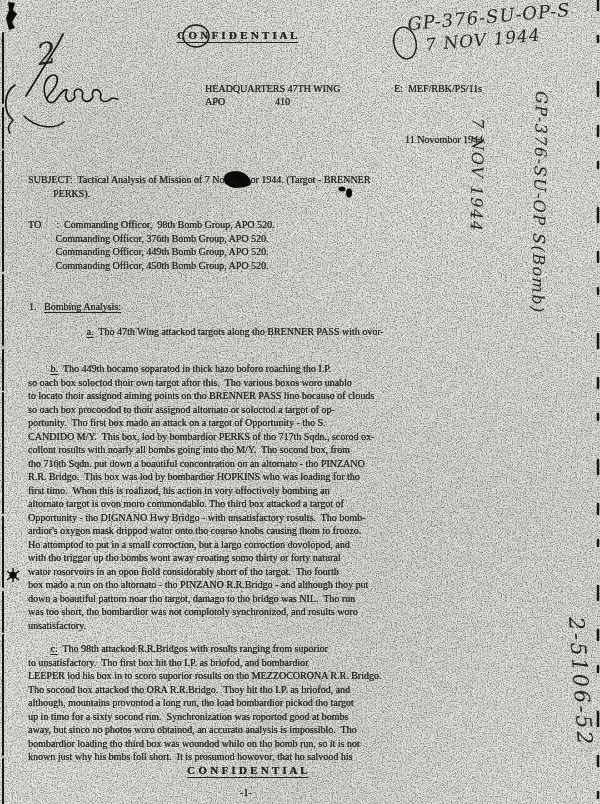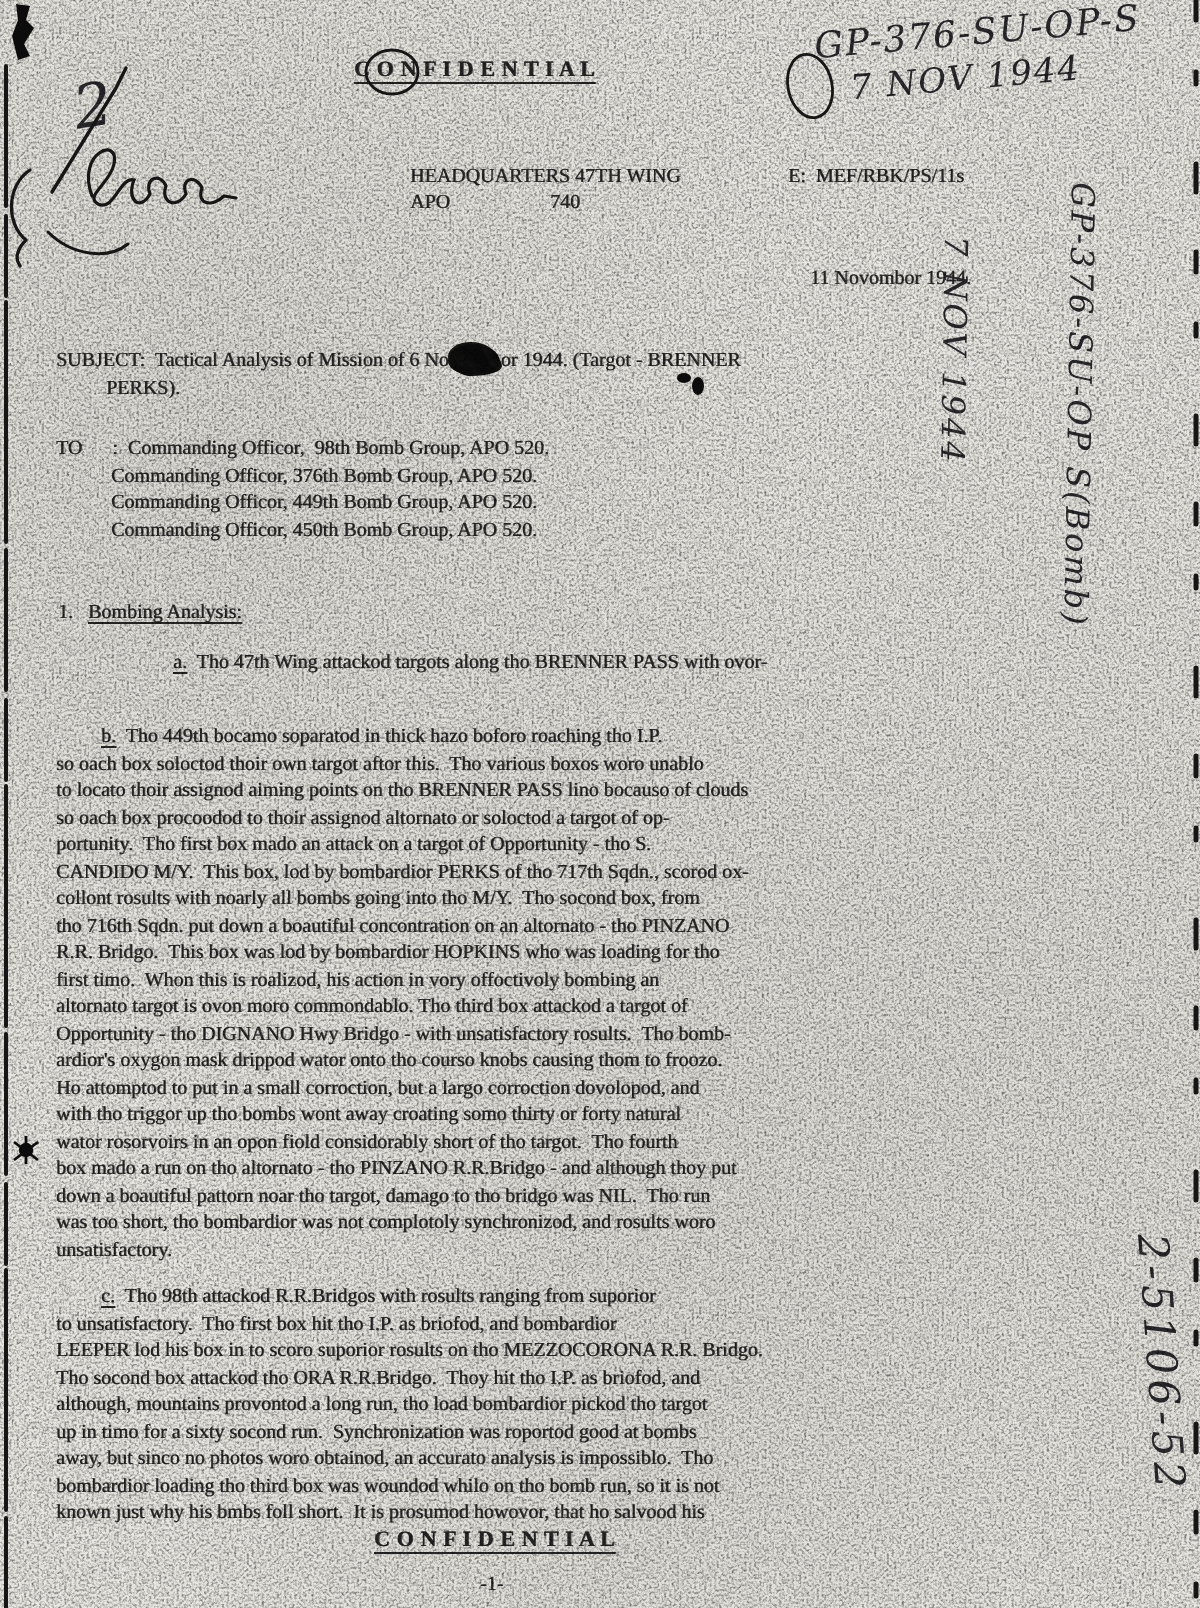--- a/index.html
+++ b/index.html
@@ -43,24 +43,24 @@
 </style>
 </head>
 <body>
 
 <div class="page">
 
   <div class="abs tw conf" style="left:177px;top:29px;font-size:11px;">C O N F I D E N T I A L</div>
 
   <div class="abs tw" style="left:205px;top:83px;">HEADQUARTERS 47TH WING</div>
   <div class="abs tw" style="left:394px;top:83px;">E:  MEF/RBK/PS/11s</div>
-  <div class="abs tw" style="left:205px;top:96px;">APO                    740</div>
+  <div class="abs tw" style="left:205px;top:96px;">APO                    410</div>
   <div class="abs tw" style="left:405px;top:134px;">11 Novombor 1944.</div>
 
-  <div class="abs tw para" style="left:28px;top:172px;"><div class="tline"><span>SUBJECT:  Tactical Analysis of Mission of 6 No</span><span class="blot"></span><span>or 1944. (Targot - BRENNER</span></div><div class="tline"><span>          PERKS).</span></div></div>
+  <div class="abs tw para" style="left:28px;top:172px;"><div class="tline"><span>SUBJECT:  Tactical Analysis of Mission of 7 No</span><span class="blot"></span><span>or 1944. (Targot - BRENNER</span></div><div class="tline"><span>          PERKS).</span></div></div>
 
   <div class="abs tw para" style="left:28px;top:218px;"><div class="tline"><span>TO      :  Commanding Officor,  98th Bomb Group, APO 520.</span></div><div class="tline"><span>           Commanding Officor, 376th Bomb Group, APO 520.</span></div><div class="tline"><span>           Commanding Officor, 449th Bomb Group, APO 520.</span></div><div class="tline"><span>           Commanding Officor, 450th Bomb Group, APO 520.</span></div></div>
 
   <div class="abs tw para" style="left:14px;top:300px;"><div class="tline"><span>      1.   </span><span class="ul">Bombing Analysis:</span></div></div>
 
   <div class="abs tw para" style="left:28px;top:325px;margin-left:36px;"><div class="tline"><span>         </span><span class="ul">a.</span><span>  Tho 47th Wing attackod targots along tho BRENNER PASS with ovor-</span></div></div>
 
   <div class="abs tw para" style="left:28px;top:362px;"><div class="tline"><span>         </span><span class="ul">b.</span><span>  Tho 449th bocamo soparatod in thick hazo boforo roaching tho I.P.</span></div><div class="tline"><span>so oach box soloctod thoir own targot aftor this.  Tho various boxos woro unablo</span></div><div class="tline"><span>to locato thoir assignod aiming points on tho BRENNER PASS lino bocauso of clouds</span></div><div class="tline"><span>so oach box procoodod to thoir assignod altornato or soloctod a targot of op-</span></div><div class="tline"><span>portunity.  Tho first box mado an attack on a targot of Opportunity - tho S.</span></div><div class="tline"><span>CANDIDO M/Y.  This box, lod by bombardior PERKS of tho 717th Sqdn., scorod ox-</span></div><div class="tline"><span>collont rosults with noarly all bombs going into tho M/Y.  Tho socond box, from</span></div><div class="tline"><span>tho 716th Sqdn. put down a boautiful concontration on an altornato - tho PINZANO</span></div><div class="tline"><span>R.R. Bridgo.  This box was lod by bombardior HOPKINS who was loading for tho</span></div><div class="tline"><span>first timo.  Whon this is roalizod, his action in vory offoctivoly bombing an</span></div><div class="tline"><span>altornato targot is ovon moro commondablo. Tho third box attackod a targot of</span></div><div class="tline"><span>Opportunity - tho DIGNANO Hwy Bridgo - with unsatisfactory rosults.  Tho bomb-</span></div><div class="tline"><span>ardior's oxygon mask drippod wator onto tho courso knobs causing thom to froozo.</span></div><div class="tline"><span>Ho attomptod to put in a small corroction, but a largo corroction dovolopod, and</span></div><div class="tline"><span>with tho triggor up tho bombs wont away croating somo thirty or forty natural</span></div><div class="tline"><span>wator rosorvoirs in an opon fiold considorably short of tho targot.  Tho fourth</span></div><div class="tline"><span>box mado a run on tho altornato - tho PINZANO R.R.Bridgo - and although thoy put</span></div><div class="tline"><span>down a boautiful pattorn noar tho targot, damago to tho bridgo was NIL.  Tho run</span></div><div class="tline"><span>was too short, tho bombardior was not complotoly synchronizod, and rosults woro</span></div><div class="tline"><span>unsatisfactory.</span></div></div>
 
   <div class="abs tw para" style="left:28px;top:642px;"><div class="tline"><span>         </span><span class="ul">c.</span><span>  Tho 98th attackod R.R.Bridgos with rosults ranging from suporior</span></div><div class="tline"><span>to unsatisfactory.  Tho first box hit tho I.P. as briofod, and bombardior</span></div><div class="tline"><span>LEEPER lod his box in to scoro suporior rosults on tho MEZZOCORONA R.R. Bridgo.</span></div><div class="tline"><span>Tho socond box attackod tho ORA R.R.Bridgo.  Thoy hit tho I.P. as briofod, and</span></div><div class="tline"><span>although, mountains provontod a long run, tho load bombardior pickod tho targot</span></div><div class="tline"><span>up in timo for a sixty socond run.  Synchronization was roportod good at bombs</span></div><div class="tline"><span>away, but sinco no photos woro obtainod, an accurato analysis is impossiblo.  Tho</span></div><div class="tline"><span>bombardior loading tho third box was woundod whilo on tho bomb run, so it is not</span></div><div class="tline"><span>known just why his bmbs foll short.  It is prosumod howovor, that ho salvood his</span></div></div>

